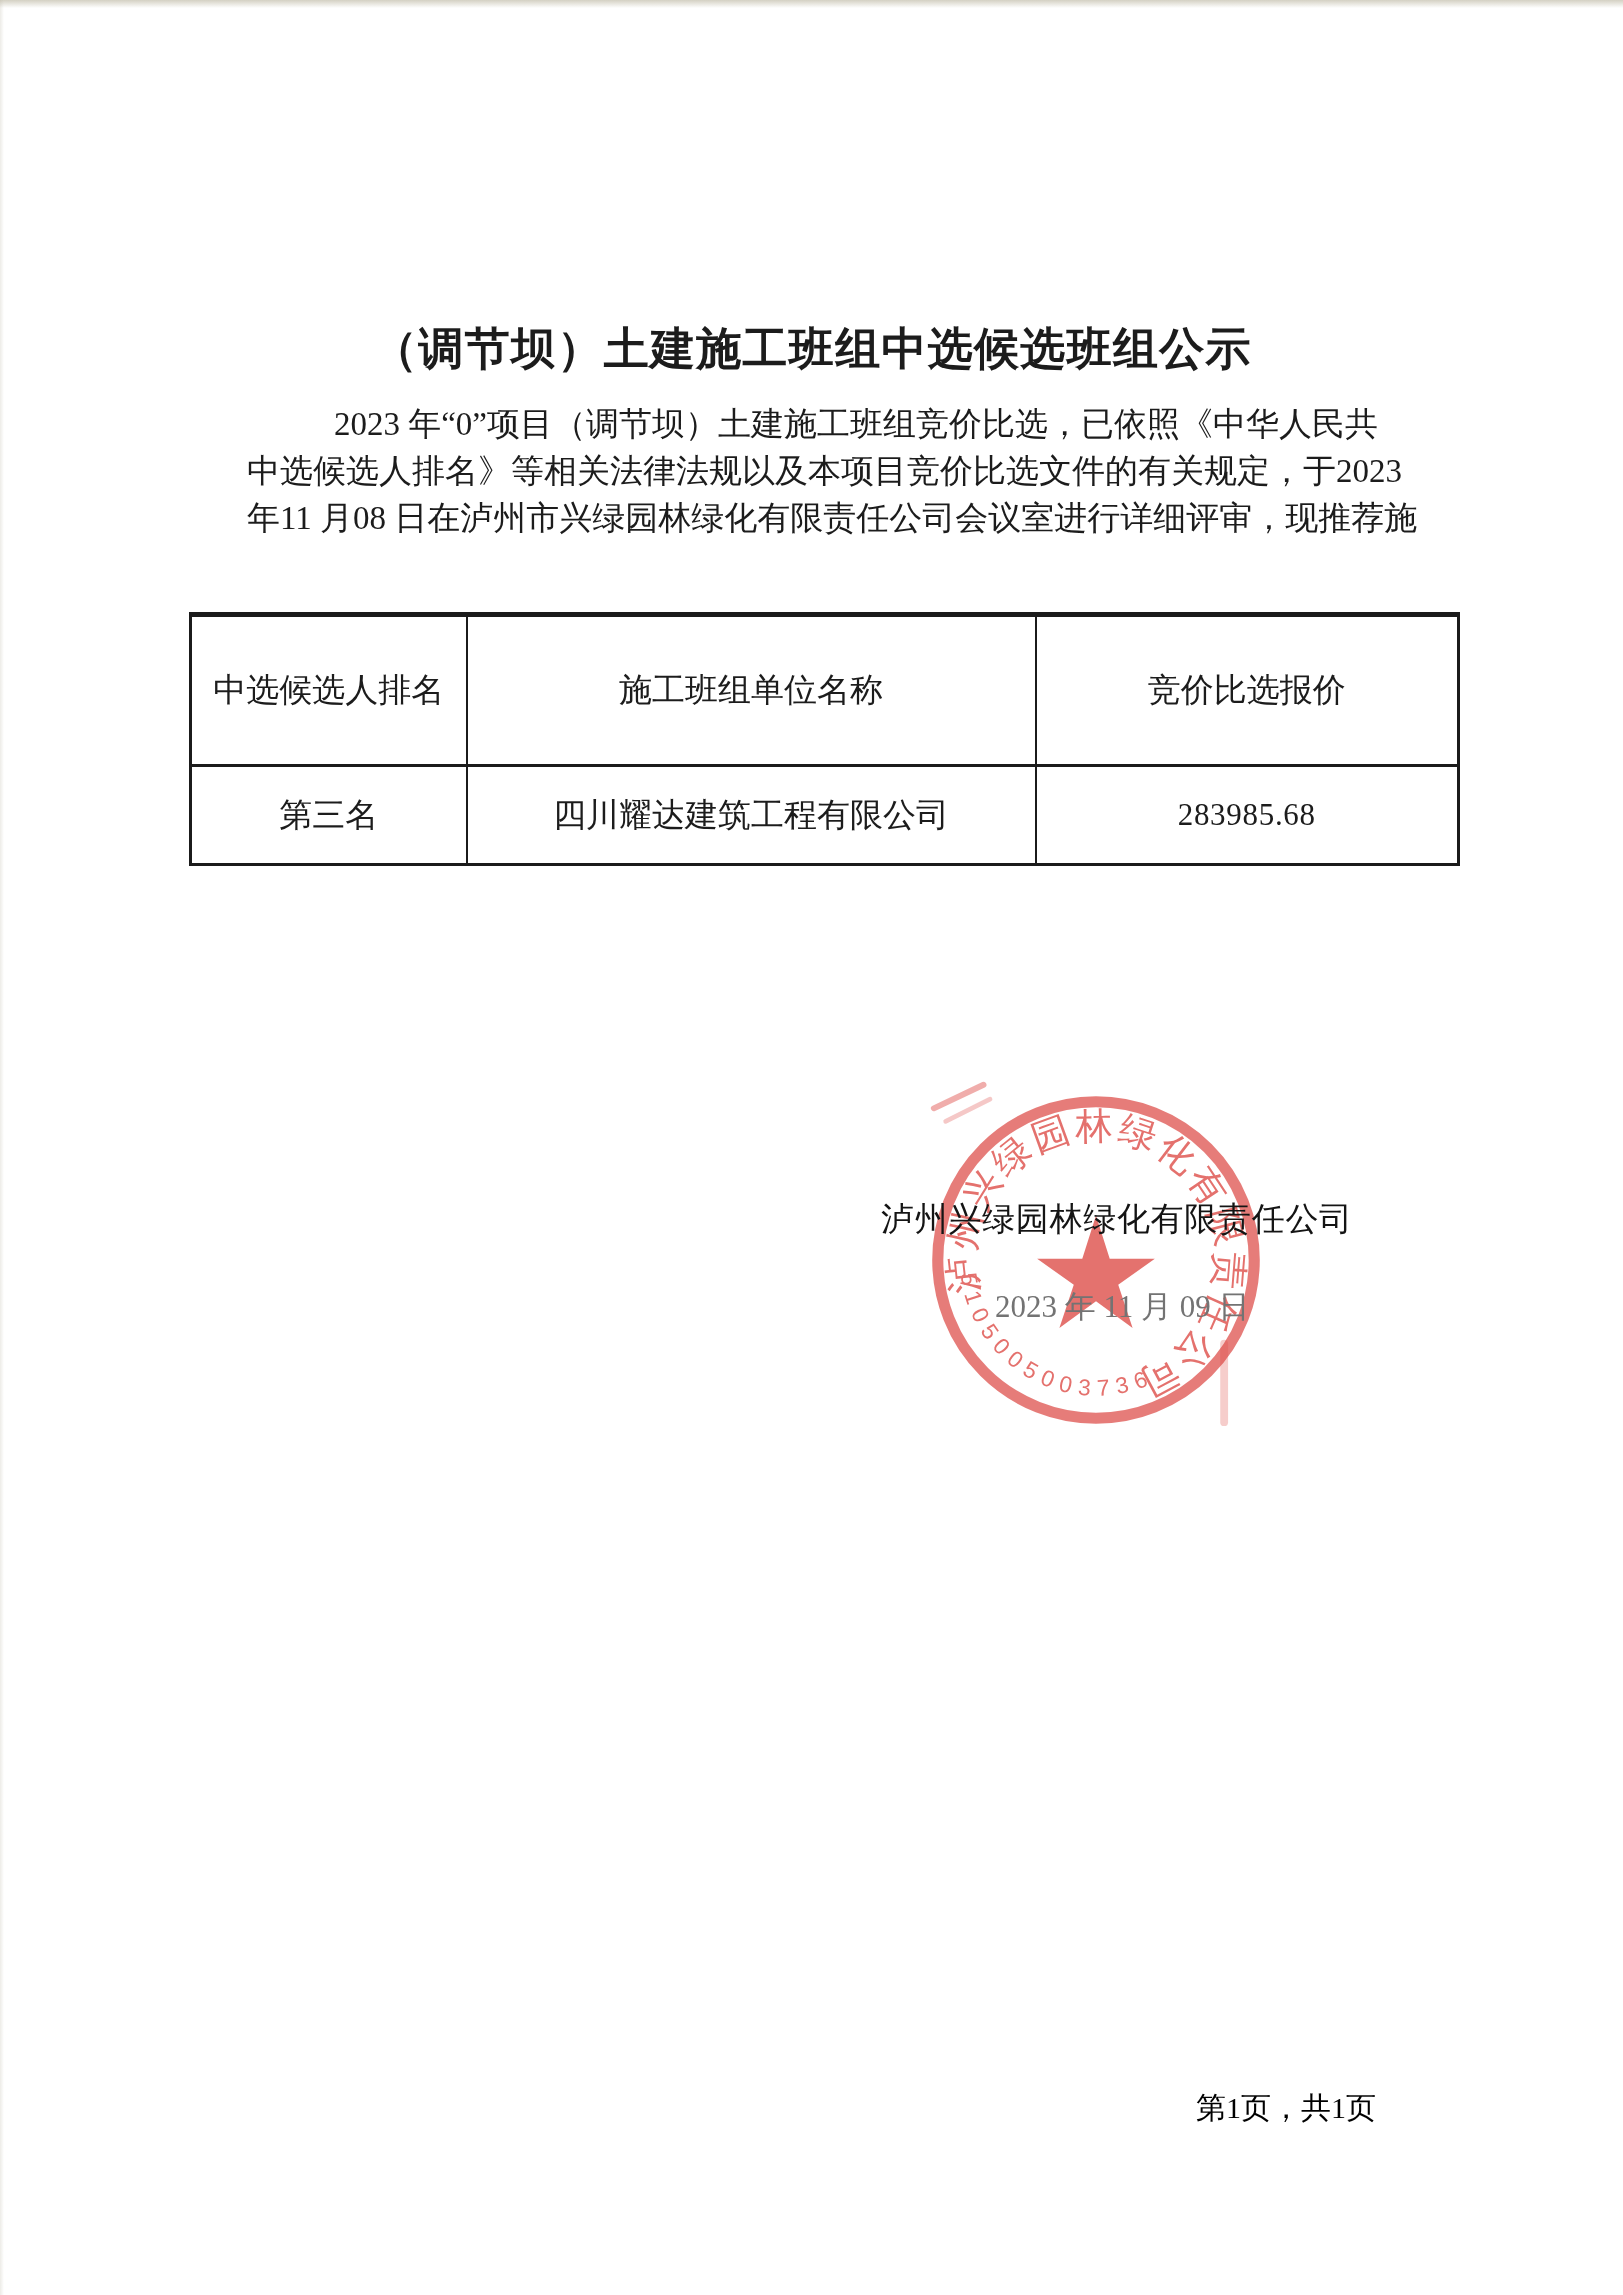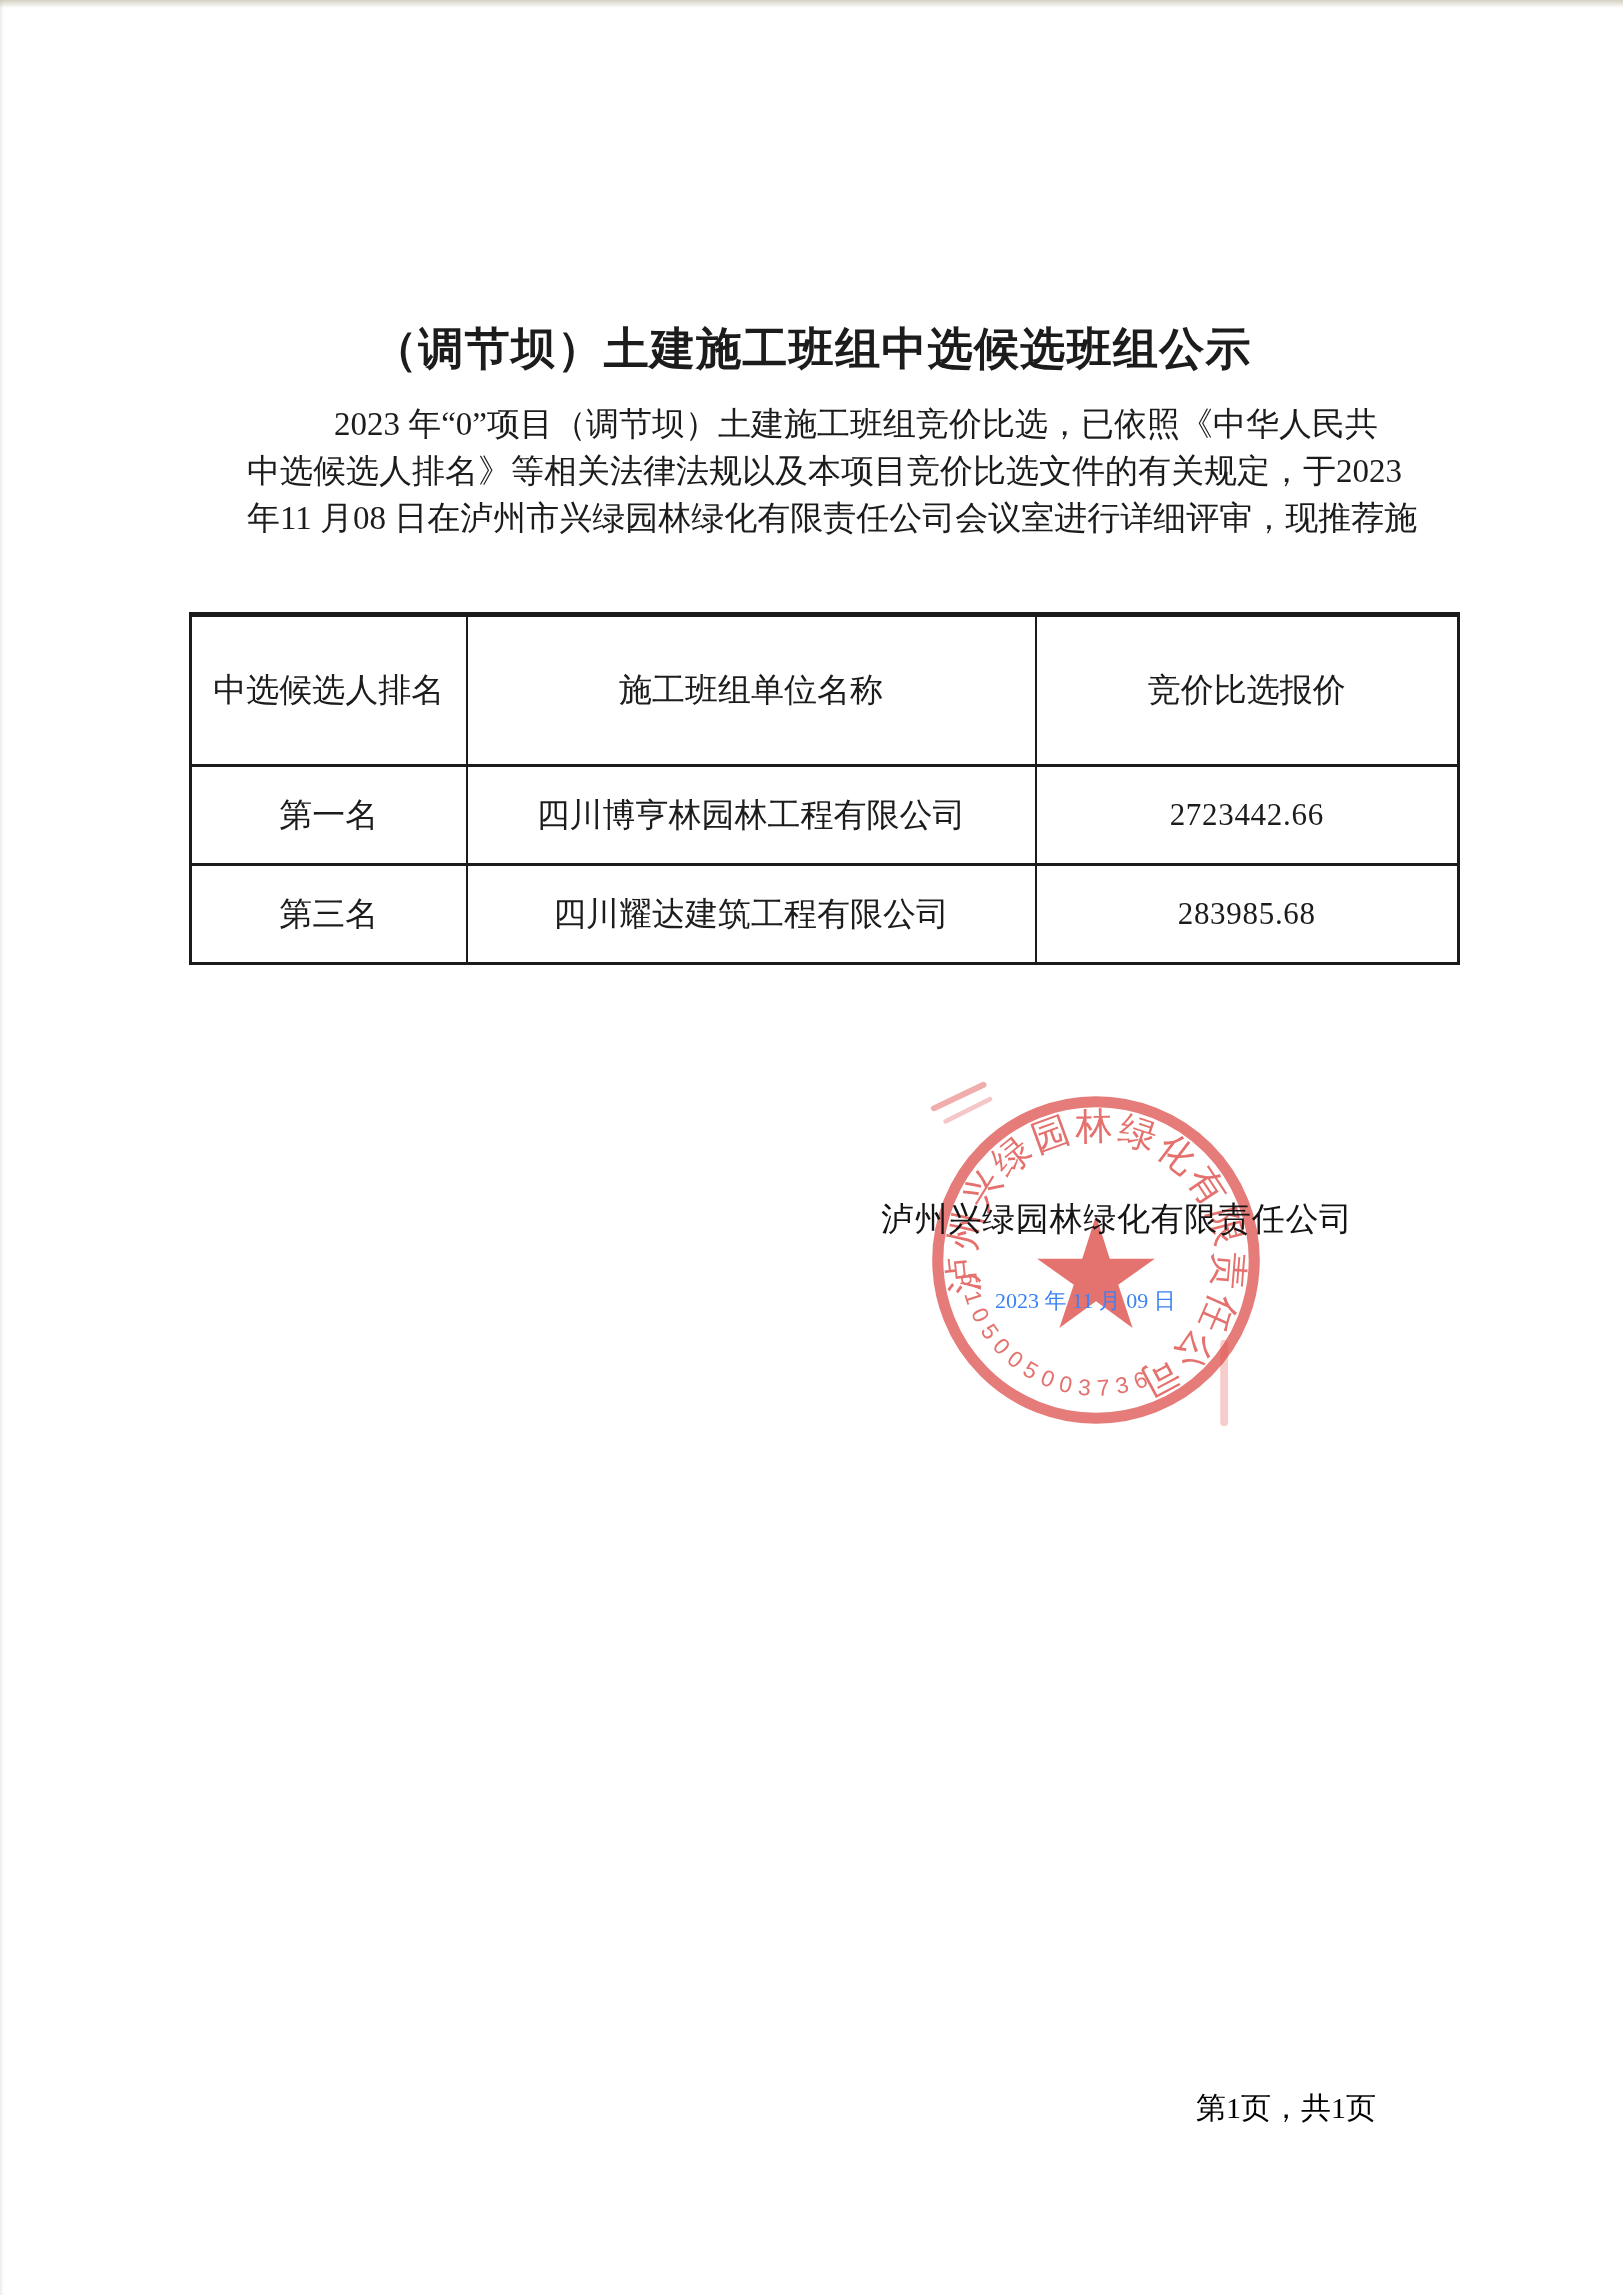--- a/index.html
+++ b/index.html
@@ -98,24 +98,24 @@
     font-size: 33px;
     letter-spacing: 0.7px;
     z-index: 2;
     white-space: nowrap;
     color: #141414;
   }
   .sig-date {
     position: absolute;
     left: 995px;
     top: 1286px;
-    font-size: 22px;
+    font-size: 31px;
     z-index: 2;
     white-space: nowrap;
-    color: #3b82f6;
+    color: #737373;
   }
   .page-footer {
     position: absolute;
     right: 247px;
     top: 2088px;
     font-size: 30px;
     white-space: nowrap;
     color: #000000;
   }
 </style>
@@ -143,25 +143,20 @@
     </colgroup>
     <thead>
       <tr class="header-row">
         <th>中选候选人排名</th>
         <th>施工班组单位名称</th>
         <th>竞价比选报价</th>
       </tr>
     </thead>
     <tbody>
       <tr class="data-row">
-        <td>第一名</td>
-        <td>四川博亨林园林工程有限公司</td>
-        <td class="price">2723442.66</td>
-      </tr>
-      <tr class="data-row">
         <td>第三名</td>
         <td>四川耀达建筑工程有限公司</td>
         <td class="price">283985.68</td>
       </tr>
     </tbody>
   </table>
 
   <svg class="seal" viewBox="0 0 520 520" xmlns="http://www.w3.org/2000/svg">
     <defs>
       <path id="sealArcText" d="M 129.2 390.8 A 185 185 0 1 1 390.8 390.8" fill="none"></path>

